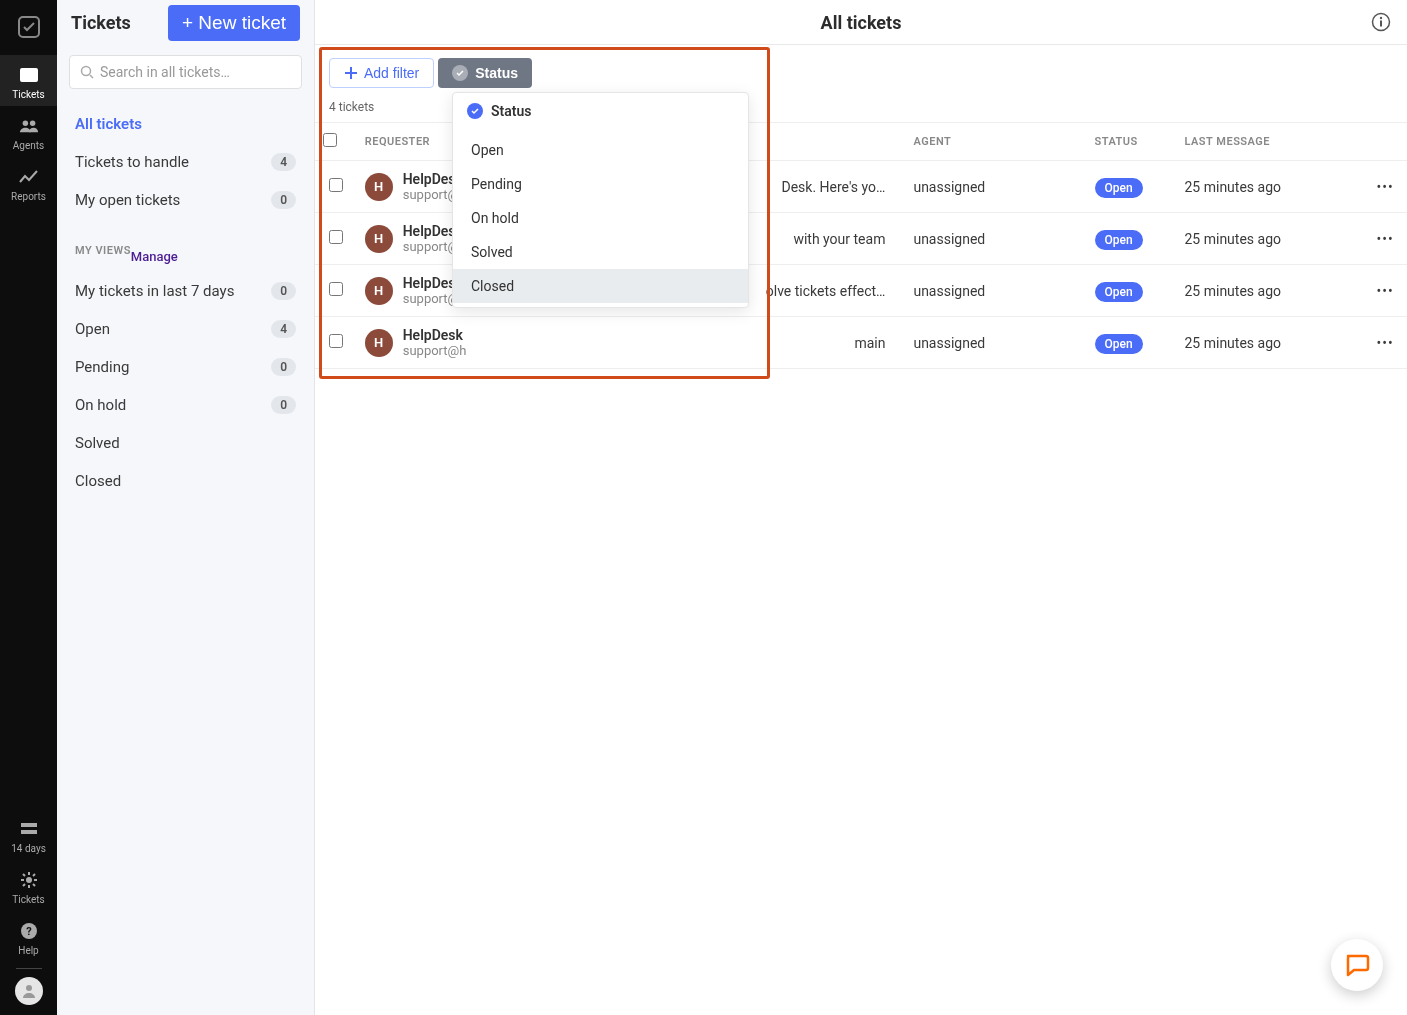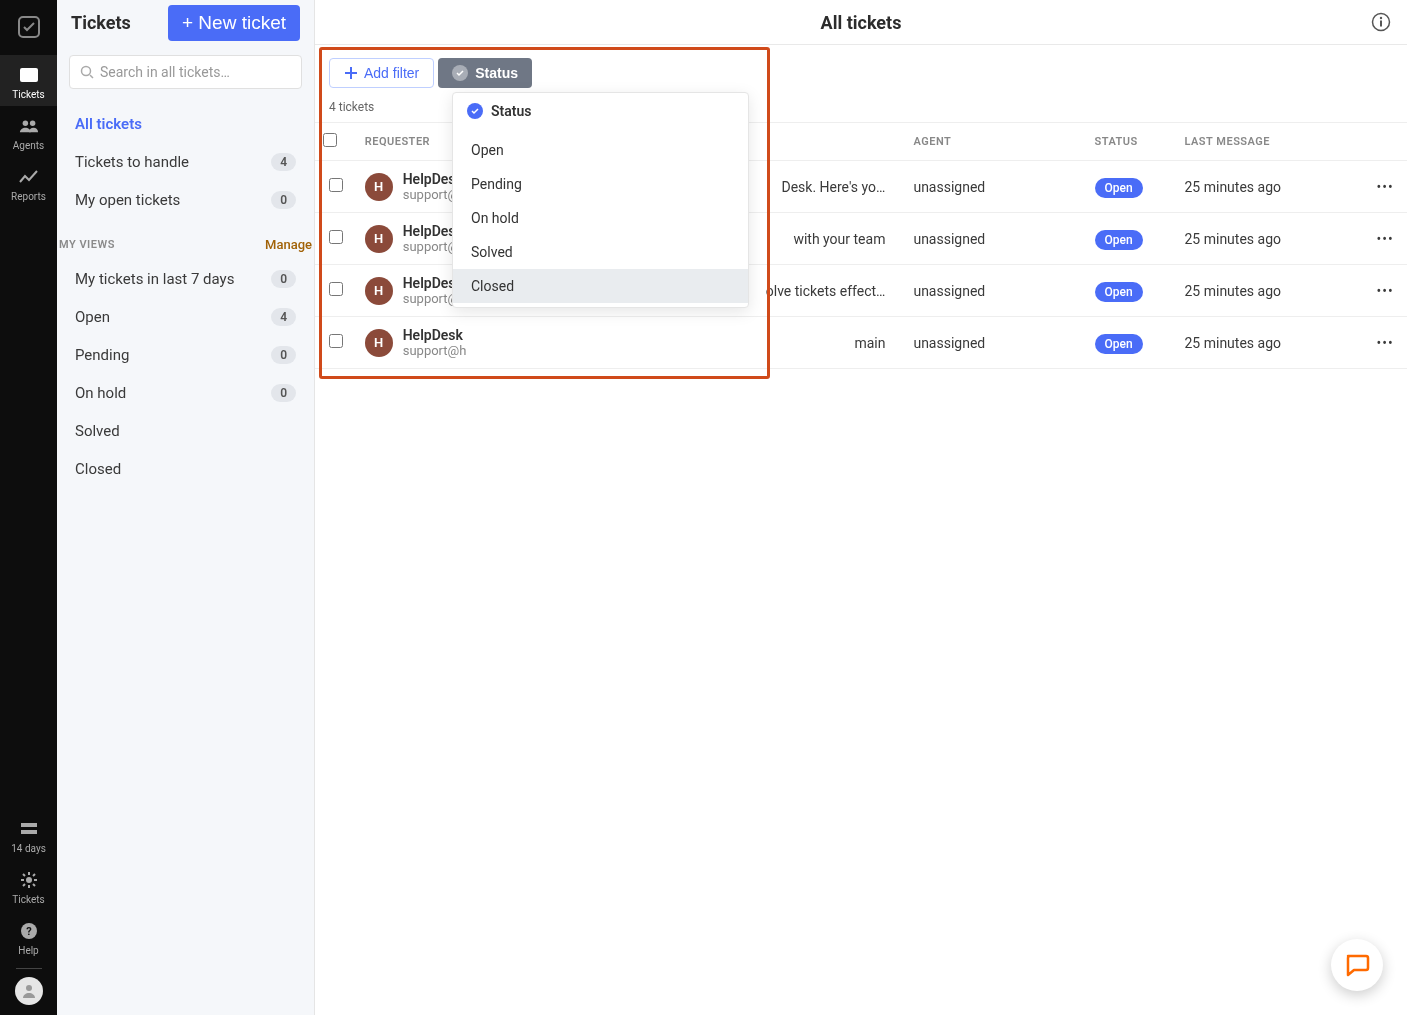--- a/index.html
+++ b/index.html
@@ -20,22 +20,22 @@
   .sidebar { position: absolute; left: 57px; top: 0; width: 258px; height: 100%; background: #f5f7fa; border-right: 1px solid #e5e5e5; display: flex; flex-direction: column; }
   .sidebar-header { height: 45px; display: flex; align-items: center; justify-content: space-between; padding: 0 14px; }
   .sidebar-title { font-size: 18px; font-weight: 700; color: #2c2c2c; }
   .new-ticket-btn { background: #4a6cf7; color: #ffffff; border: none; border-radius: 4px; padding: 7px 14px; font-size: 19px; font-weight: 500; cursor: pointer; }
   .search-wrap { padding: 10px 12px 6px; }
   .search-box { display:flex; align-items:center; gap:6px; background:#fff; border:1px solid #e0e0e0; border-radius:4px; padding:8px 10px; color:#999; }
   .side-list { padding: 10px 0; }
   .side-link { display:flex; align-items:center; justify-content:space-between; padding: 10px 18px; color:#3a3a3a; cursor:pointer; font-size:15px; }
   .side-link.active { color:#4a6cf7; font-weight:600; }
   .count-pill { background:#e3e6eb; color:#555; font-size:12px; padding:2px 9px; border-radius:10px; font-weight:600; }
-  .side-section { display:flex; justify-content:space-between; align-items:center; padding: 18px 2px 8px; font-size:11px; color:#8a8a8a; letter-spacing:0.5px; font-weight:600; }
-  .manage-link { color:#a16207; font-size:13px; font-weight:500; cursor:pointer; letter-spacing:0; }
+  .side-section { display:flex; justify-content:flex-start; align-items:center; padding: 18px 18px 8px; font-size:11px; color:#8a8a8a; letter-spacing:0.5px; font-weight:600; }
+  .manage-link { color:#4c1d95; font-size:13px; font-weight:500; cursor:pointer; letter-spacing:0;margin-top:12px; }
   .info-circ { width:18px;height:18px;border:1.5px solid #aaa;border-radius:50%;display:flex;align-items:center;justify-content:center;font-size:11px;color:#888;font-weight:700;font-style:italic;font-family:serif; }
 
   
   .main { position:absolute; left:315px; top:0; right:0; height:100%; display:flex; flex-direction:column; }
   .main-header { height:45px; border-bottom:1px solid #e9e9e9; display:flex; align-items:center; justify-content:center; position:relative; }
   .main-title { font-size:18px; font-weight:700; color:#2c2c2c; }
   .info-icon-hdr { position:absolute; right:16px; top:12px; }
 
   .filter-area { padding: 13px 14px 8px; display:flex; gap:4px; position:relative; }
   .add-filter-btn { display:flex; align-items:center; gap:6px; border:1px solid #bfcfff; color:#4a6cf7; background:#fff; padding:6px 14px; border-radius:4px; font-size:14px; font-weight:500; cursor:pointer; }

